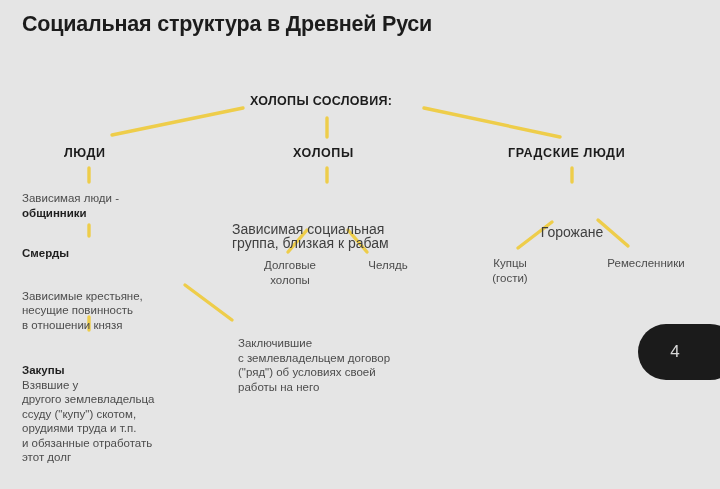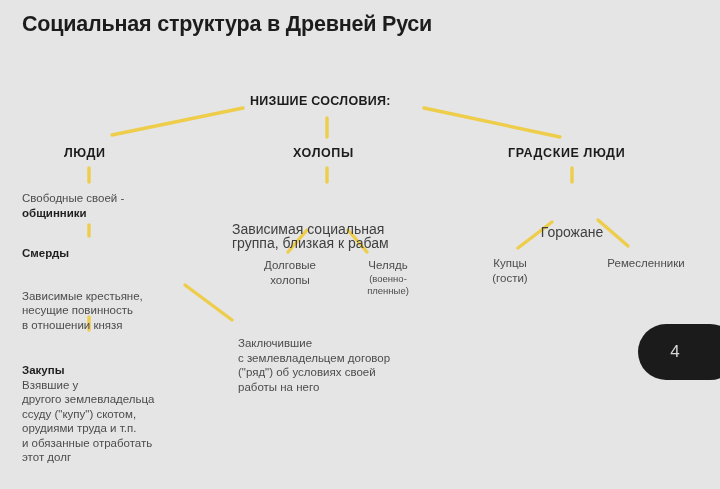--- a/index.html
+++ b/index.html
@@ -140,26 +140,26 @@
       <line x1="307" y1="230" x2="288" y2="252"></line>
       <line x1="348" y1="230" x2="367" y2="252"></line>
 
       <line x1="572" y1="168" x2="572" y2="182"></line>
 
       <line x1="552" y1="222" x2="518" y2="248"></line>
       <line x1="598" y1="220" x2="628" y2="246"></line>
     </g>
   </svg>
 
-  <div class="node root-label" style="left:250px; top:94px;">НИЗШИЕ СОСЛОВИЯ:</div>
+  <div class="node root-label" style="left:250px; top:94px;">ХОЛОПЫ СОСЛОВИЯ:</div>
 
   <div class="node branch-label" style="left:64px; top:146px;">ЛЮДИ</div>
 
   <div class="node group" style="left:22px; top:191px; width:215px;">
-    <div class="body-text"><span>Свободные своей  -</span><br><span class="inline-term">общинники</span></div>
+    <div class="body-text"><span>Зависимая люди  -</span><br><span class="inline-term">общинники</span></div>
   </div>
 
   <div class="node group" style="left:22px; top:246px; width:215px;">
     <div class="term">Смерды</div>
     <div class="body-text desc" style="white-space:pre-line;margin-top:28px;">Зависимые крестьяне,
 несущие повинность
 в отношении князя</div>
   </div>
 
   <div class="node group" style="left:22px; top:338px; width:215px;margin-top:25px;">
@@ -175,22 +175,20 @@
   <div class="node branch-label" style="left:293px; top:146px;">ХОЛОПЫ</div>
 
   <div class="node mid-text" style="left: 232px; top: 190px; width: 192px; text-align: left; white-space: pre-line;" style2="">Зависимая социальная
 группа, близкая к рабам</div>
 
   <div class="node body-text" style="left:244px; top:258px; width:92px; text-align:center; white-space:pre-line;">Долговые
 холопы</div>
 
   <div class="node" style="left:340px; top:258px; width:96px;">
     <div class="body-text center">Челядь</div>
-    <div class="small-note" style="white-space:pre-line;">(военно-
-пленные)</div>
   </div>
 
   <div class="node group" style="left:238px; top:336px; width:225px;">
     <div class="body-text desc" style="white-space:pre-line;">Заключившие
 с землевладельцем договор
 ("ряд") об условиях своей
 работы на него</div>
   </div>
 
   <div class="node branch-label" style="left:508px; top:146px;">ГРАДСКИЕ ЛЮДИ</div>

